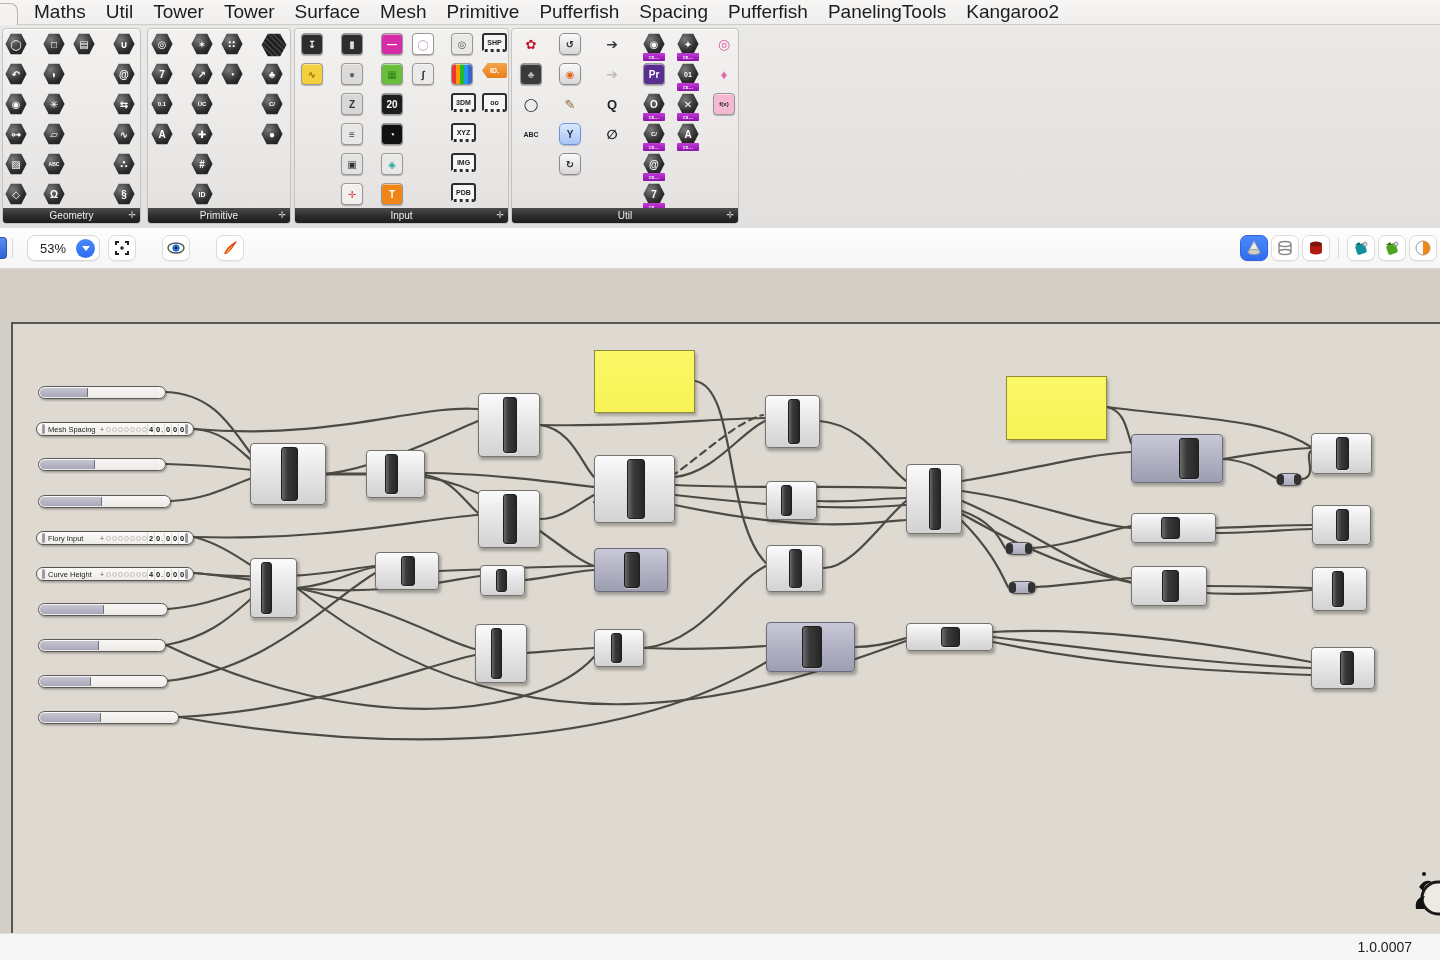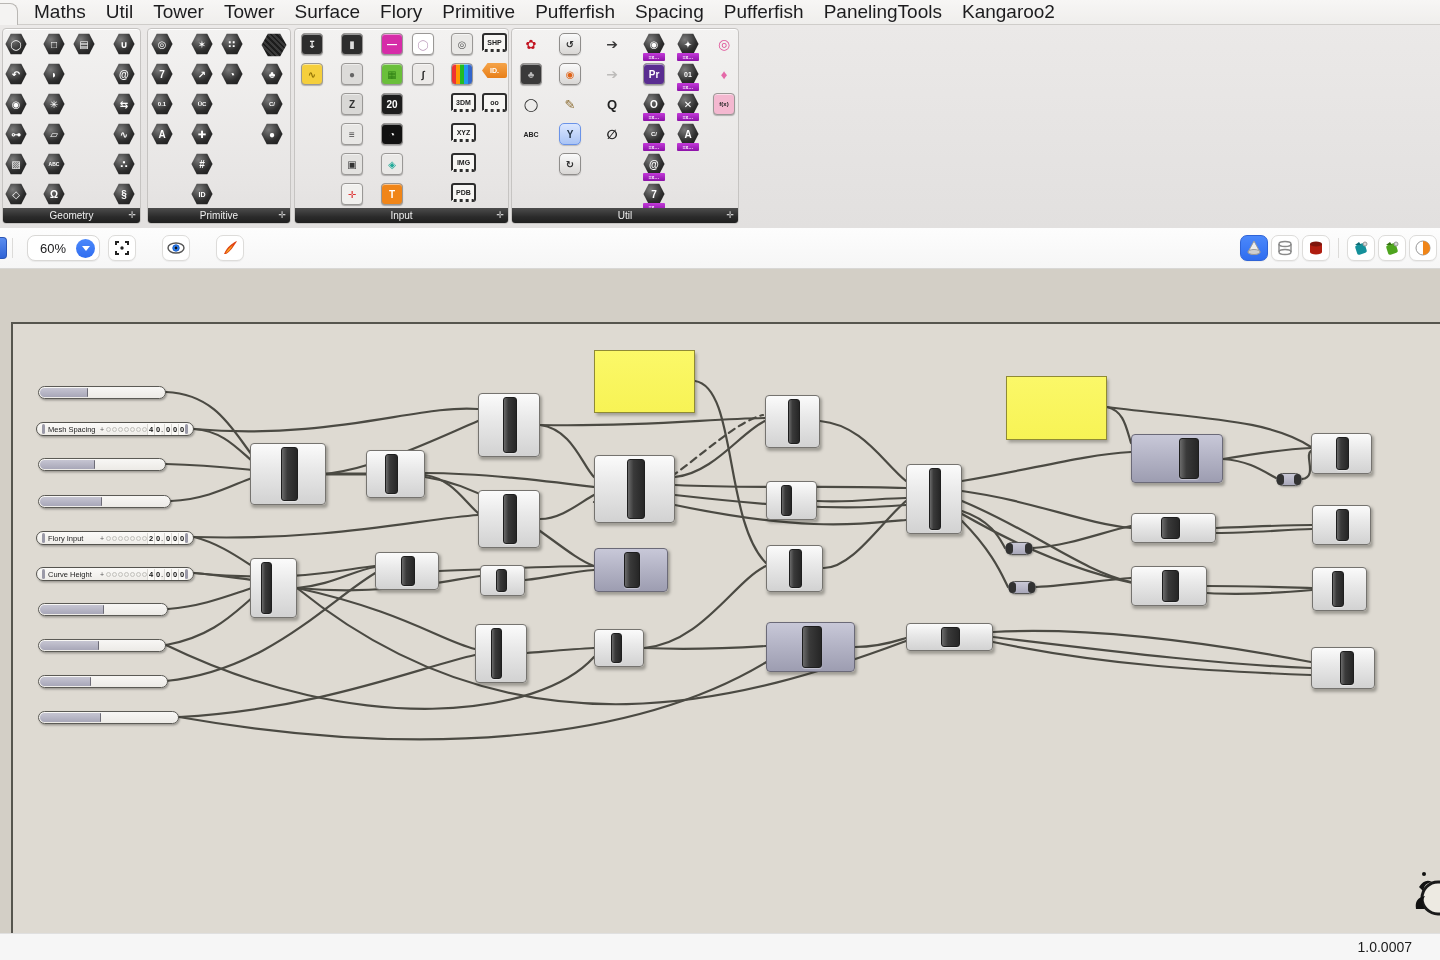--- a/index.html
+++ b/index.html
@@ -97,21 +97,21 @@
 <body>
 
 <div class="menubar">
   <div class="tabnub"></div>
   <div id="menuItems" style="display:flex;">
       <span class="menu-item">Maths</span>
       <span class="menu-item">Util</span>
       <span class="menu-item">Tower</span>
       <span class="menu-item">Tower</span>
       <span class="menu-item">Surface</span>
-      <span class="menu-item">Flory</span>
+      <span class="menu-item">Mesh</span>
       <span class="menu-item">Primitive</span>
       <span class="menu-item">Pufferfish</span>
       <span class="menu-item">Spacing</span>
       <span class="menu-item">Pufferfish</span>
       <span class="menu-item">PanelingTools</span>
       <span class="menu-item">Kangaroo2</span>
     </div>
 </div>
 
 <div class="palette" id="palette">
@@ -222,21 +222,21 @@
       <div class="banner" style="left: 131px; top: 174px;">≡x…</div>
       <div class="panel-header">Util<span class="plus">✛</span></div>
     </div>
   </div>
 
 <div class="toolbar2">
   <div class="savesliver"></div>
   <div class="t2sep"></div>
   <div class="t2group">
     <div class="zoompill">
-      <span class="zoomtext">60%</span>
+      <span class="zoomtext">53%</span>
       <span class="chevbtn"></span>
     </div>
     <div class="t2btn">
       <svg width="20" height="20" viewBox="0 0 20 20">
         <path d="M4 7 V4 H7 M13 4 H16 V7 M16 13 V16 H13 M7 16 H4 V13" stroke="#222" stroke-width="2" fill="none"></path>
         <circle cx="10" cy="10" r="1.7" fill="#222"></circle>
       </svg>
     </div>
     <div style="width:10px"></div>
     <div class="t2btn">

